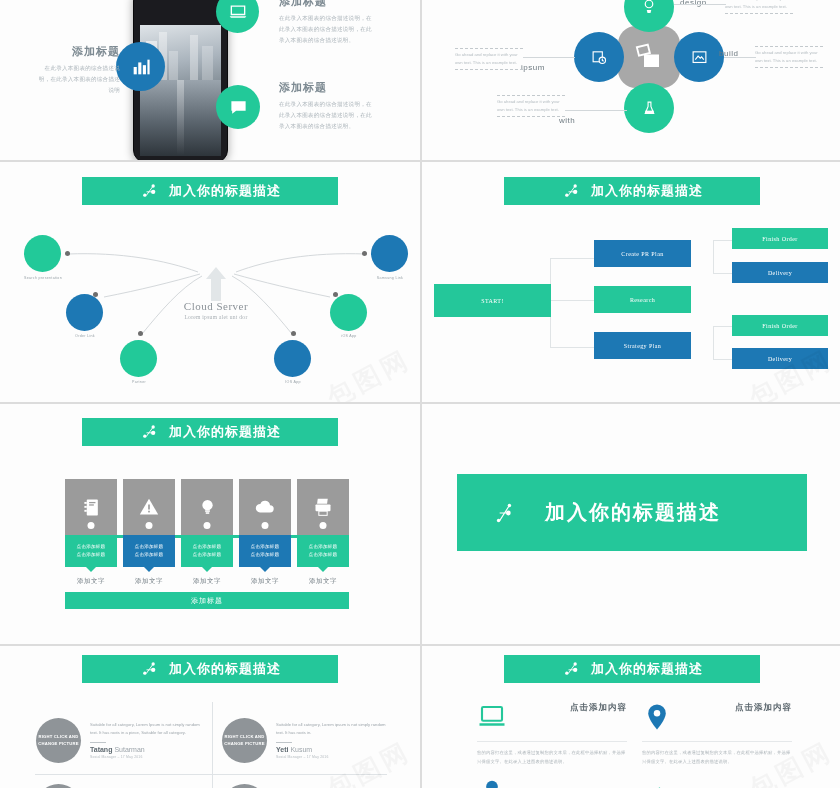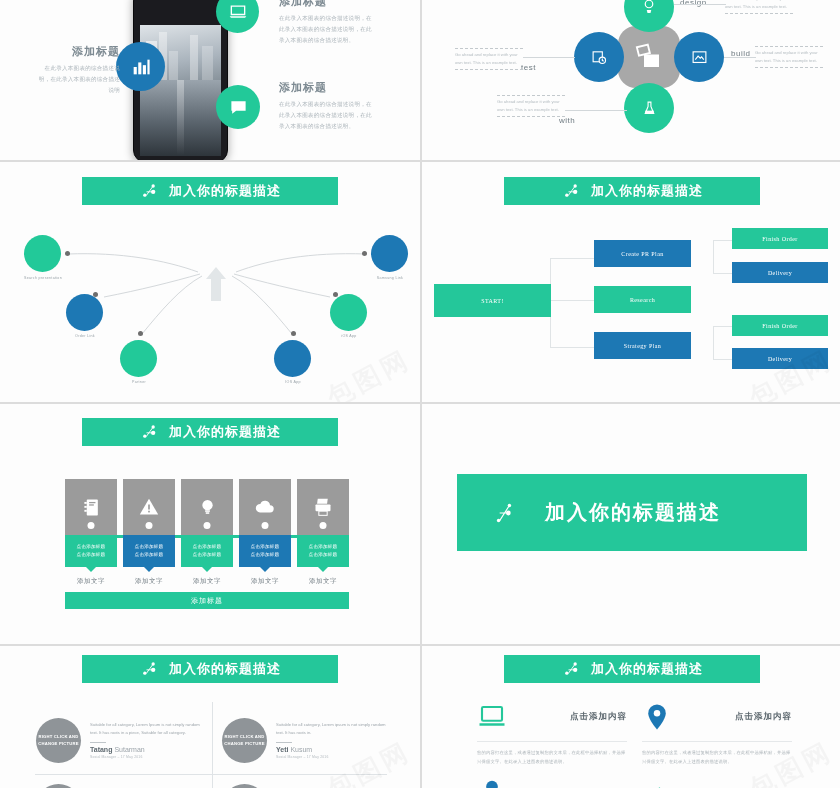--- a/index.html
+++ b/index.html
@@ -180,21 +180,21 @@
   .m-body { width:118px; padding-top:3px; }
   .m-desc { font-size:4.2px; line-height:1.85; color:#9ea6ac; }
   .m-rule { width:16px; height:1px; background:#bfc5c9; margin:5px 0 3px; }
   .m-name { font-size:7px; color:#9da5ab; }
   .m-name b { color:#5f6a71; }
   .m-role { font-size:3.4px; color:#b3babf; margin-top:2px; letter-spacing:.2px; }
   .axisV { position:absolute; width:1px; background:#dfe3e6; }
   .axisH { position:absolute; height:1px; background:#dfe3e6; }
   
   .feat { position:absolute; width:150px; }
-  .feat-top { display:flex; align-items:center; }
+  .feat-top { display:flex; }
   .feat-ttl {
     margin-left:auto; font-size:8.5px; font-weight:bold;
     color:#5d686f; letter-spacing:1px;
   }
   .feat-rule { height:1px; background:#e5e8ea; margin:9px 0 6px; }
   .feat-body { font-size:4.3px; line-height:2.1; color:#a9b1b6; letter-spacing:.2px; }
   .wm {
     position:absolute; right:6px; bottom:6px;
     font-size:26px; color:rgba(0,0,0,.035); font-weight:bold;
     transform:rotate(-28deg); letter-spacing:4px; pointer-events:none;
@@ -283,22 +283,22 @@
       </svg>
     </div>
     <div class="petal bub-green" style="left:202px;top:83px;">
       <svg style="width:17px;height:17px" viewBox="0 0 24 24" fill="#fff">
         <path d="M10 3h4v6l4 10H6l4-10z" fill="none" stroke="#fff" stroke-width="1.6"></path>
         <rect x="6" y="15" width="12" height="4"></rect>
       </svg>
     </div>
 
     <div class="lbl-word" style="left:258px;top:-2px;">design</div>
-    <div class="lbl-word" style="left:99px;top:63px;">test</div>
-    <div class="lbl-word" style="left:309px;top:49px;">build</div>
+    <div class="lbl-word" style="left:99px;top:63px;">ipsum</div>
+    <div class="lbl-word" style="left:297px;top:49px;">build</div>
     <div class="lbl-word" style="left:137px;top:116px;">with</div>
 
     <div class="dashbox" style="left:303px;top:-8px;">Go ahead and replace it with your own text. This is an example text.</div>
     <div class="dashbox" style="left:33px;top:48px;">Go ahead and replace it with your own text. This is an example text.</div>
     <div class="dashbox" style="left:333px;top:46px;">Go ahead and replace it with your own text. This is an example text.</div>
     <div class="dashbox" style="left:75px;top:95px;">Go ahead and replace it with your own text. This is an example text.</div>
 
     <div class="hline" style="left:101px;top:57px;width:52px;"></div>
     <div class="hline" style="left:302px;top:57px;width:32px;"></div>
     <div class="hline" style="left:143px;top:110px;width:62px;"></div>
@@ -342,20 +342,24 @@
       <path d="M216 105 l10 12 h-5 v22 h-10 v-22 h-5 z" fill="#e2e6e8"></path>
     </svg>
 
     <div class="dot" style="left:65px;top:89px;"></div>
     <div class="dot" style="left:93px;top:130px;"></div>
     <div class="dot" style="left:138px;top:169px;"></div>
     <div class="dot" style="left:291px;top:169px;"></div>
     <div class="dot" style="left:333px;top:130px;"></div>
     <div class="dot" style="left:362px;top:89px;"></div>
 
+    <div class="cs-title" style="left:136px;top:138px;">
+      <div class="t1">Cloud Server</div>
+      <div class="t2">Lorem ipsum alet unt dor</div>
+    </div>
     <div class="wm">包图网</div>
   </div>
 
   <div class="slide">
     <div class="banner" style="top:15px;">
       <svg class="node-icon" viewBox="0 0 24 24">
         <circle cx="17" cy="6" r="2" fill="#fff"></circle>
           <circle cx="17" cy="13" r="2.6" fill="#fff"></circle>
         <circle cx="7" cy="17" r="2" fill="#fff"></circle>
         <path d="M17 6L9 17M17 13H9" stroke="#fff" stroke-width="1.1" fill="none"></path>

